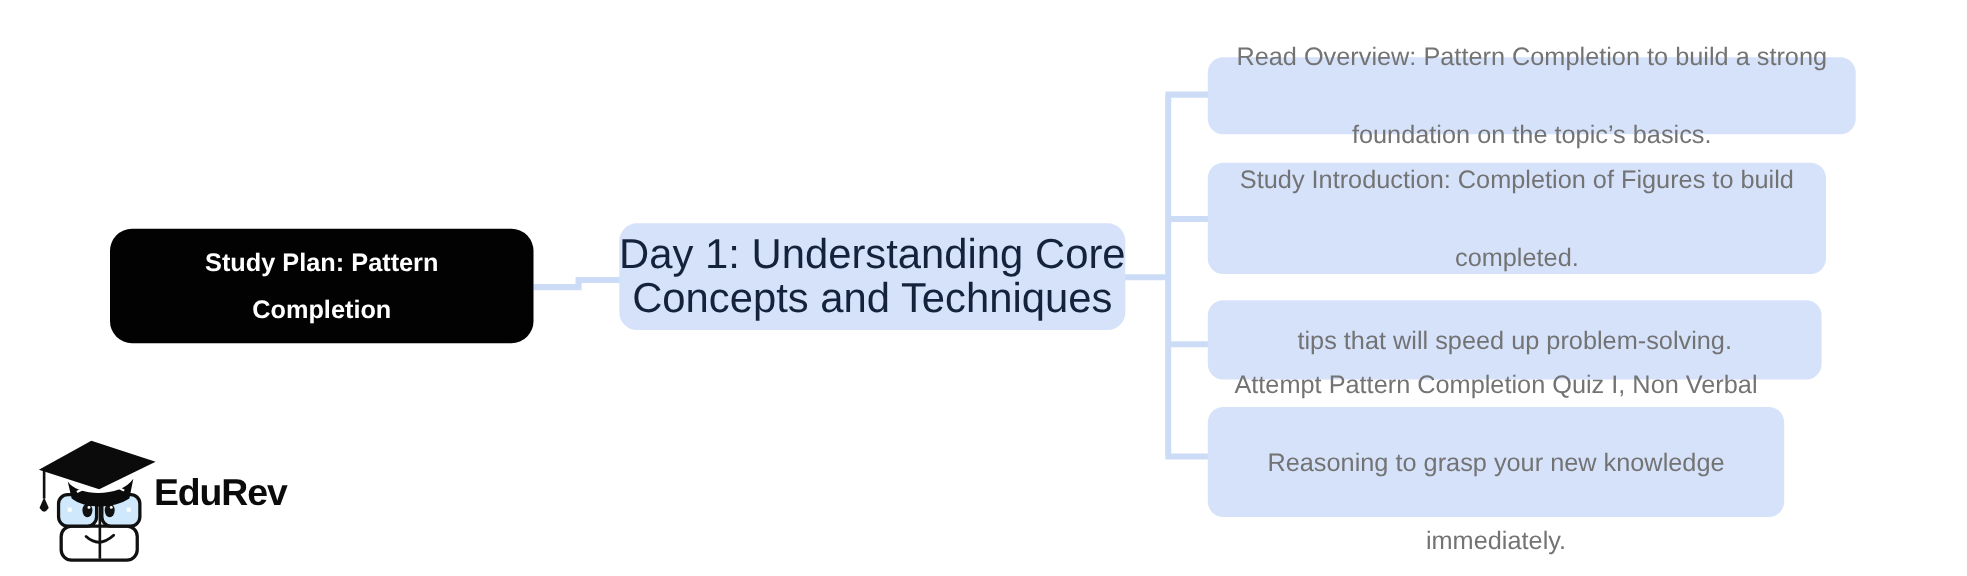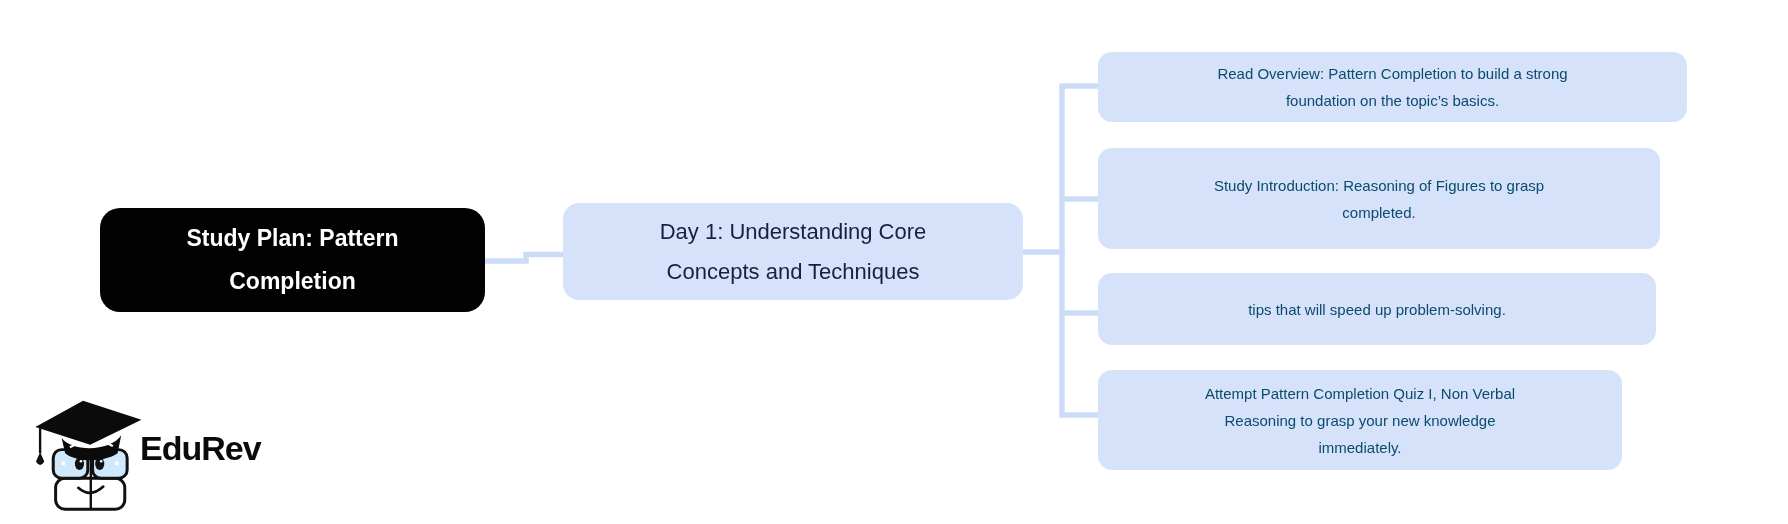--- a/index.html
+++ b/index.html
@@ -42,29 +42,30 @@
     font-size: 23px;
     font-weight: 700;
     line-height: 43px;
   }
   .node-day {
     left: 563px; top: 203px;
     width: 460px; height: 97px;
     background: #d5e2fa;
     color: #15223c;
     border-radius: 16px;
-    font-size: 22px;
+    font-size: 38px;
     line-height: 40px;
   }
   .leaf {
     background: #d5e2fa;
-    color: #0c4a6e;
+    color: #737373;
     border-radius: 14px;
-    font-size: 15px;
+    font-size: 23px;
     line-height: 27px;
+    gap: 44px;
   }
   .leaf-1 { left: 1098px; top: 52px;  width: 589px; height: 70px;  }
   .leaf-2 { left: 1098px; top: 148px; width: 562px; height: 101px; }
   .leaf-3 { left: 1098px; top: 273px; width: 558px; height: 72px;  }
   .leaf-4 { left: 1098px; top: 370px; width: 524px; height: 100px; }
   .logo {
     position: absolute;
     left: 28px; top: 390px;
     display: flex;
     align-items: center;
@@ -104,21 +105,21 @@
     <span>Day 1: Understanding Core</span>
     <span>Concepts and Techniques</span>
   </div>
 
   <div class="node leaf leaf-1">
     <span>Read Overview: Pattern Completion to build a strong</span>
     <span>foundation on the topic’s basics.</span>
   </div>
 
   <div class="node leaf leaf-2">
-    <span>Study Introduction: Reasoning of Figures to grasp</span>
+    <span>Study Introduction: Completion of Figures to build</span>
     <span>completed.</span>
   </div>
 
   <div class="node leaf leaf-3">
     <span>tips that will speed up problem-solving.</span>
   </div>
 
   <div class="node leaf leaf-4">
     <span>Attempt Pattern Completion Quiz I, Non Verbal</span>
     <span>Reasoning to grasp your new knowledge</span>

